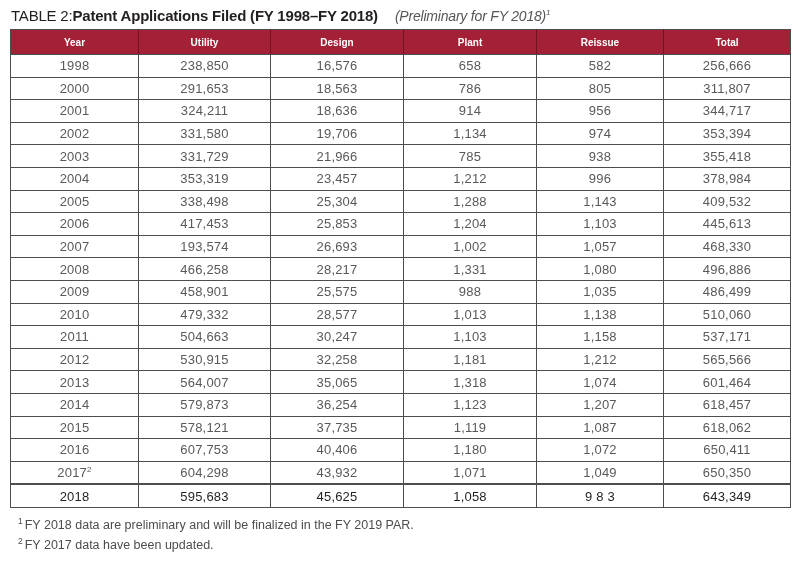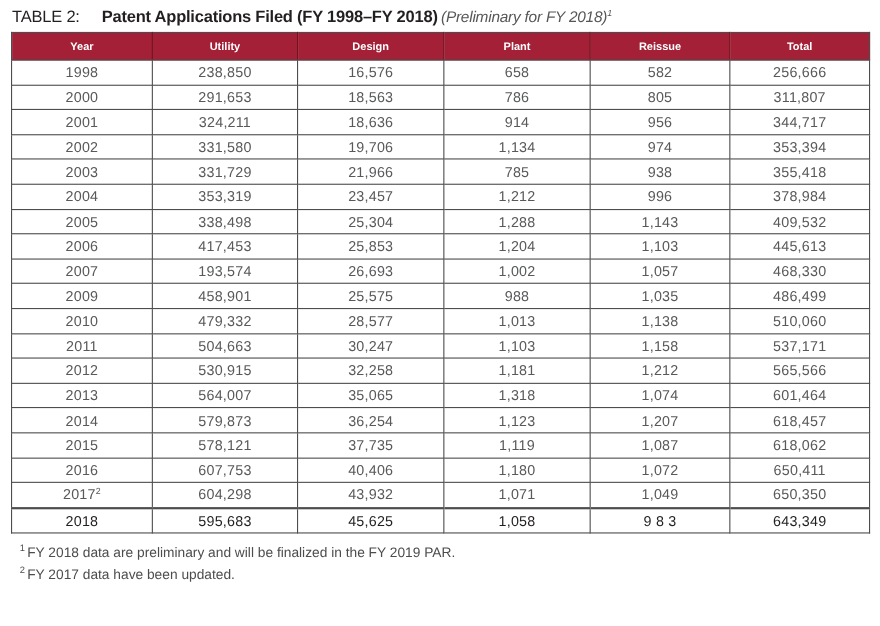--- a/index.html
+++ b/index.html
@@ -12,26 +12,26 @@
 
   
   .title{
     padding:7px 0 5px 11px;
     font-size:15px;
     color:var(--title-text,#231F20);
     letter-spacing:-0.2px;
     white-space:nowrap;
   }
   .t-bold{font-weight:normal;}
-  .t-main{font-weight:bold;margin-left:20px;text-align:center;}
+  .t-main{font-weight:bold;margin-left:0;text-align:center;}
   .t-italic{
     font-style:italic;
     font-weight:normal;
     color:var(--note-text,#555658);
-    margin-left:3px;
+    margin-left:17px;
     font-size:14px;
   }
   .t-italic sup{font-size:8px;}
 
   
   table{
     border-collapse:collapse;
     table-layout:fixed;
     margin-left:10px;
     width:780px;
@@ -172,20 +172,28 @@
         </tr>
         <tr>
           <td>2007</td>
           <td>193,574</td>
           <td>26,693</td>
           <td>1,002</td>
           <td>1,057</td>
           <td>468,330</td>
         </tr>
         <tr>
+          <td>2008</td>
+          <td>466,258</td>
+          <td>28,217</td>
+          <td>1,331</td>
+          <td>1,080</td>
+          <td>496,886</td>
+        </tr>
+        <tr>
           <td>2009</td>
           <td>458,901</td>
           <td>25,575</td>
           <td>988</td>
           <td>1,035</td>
           <td>486,499</td>
         </tr>
         <tr>
           <td>2010</td>
           <td>479,332</td>

